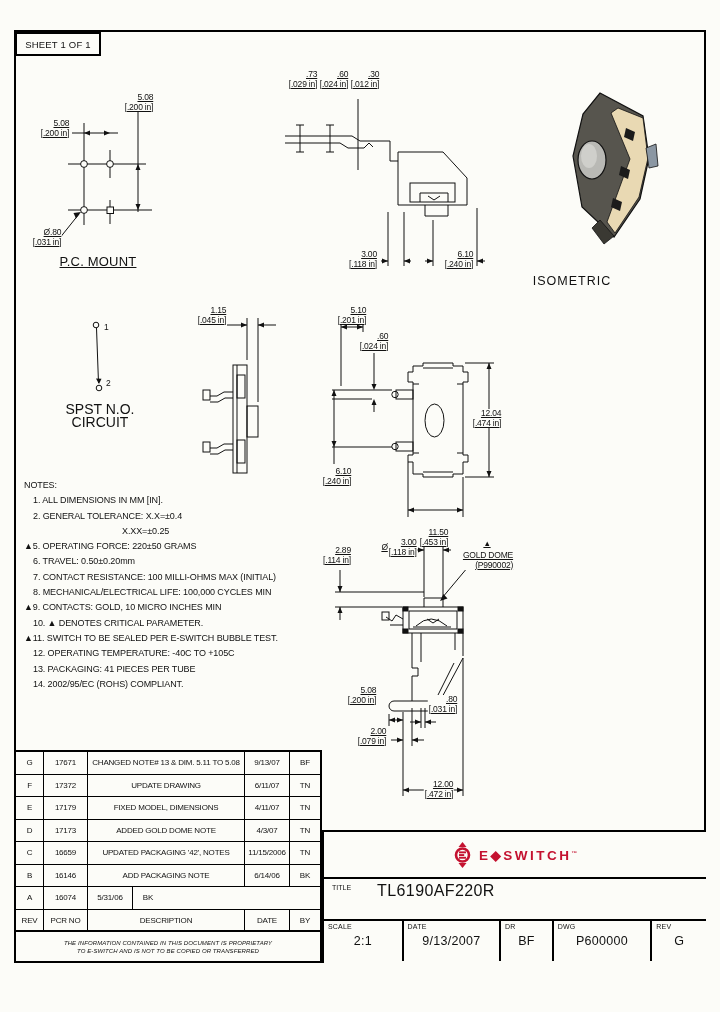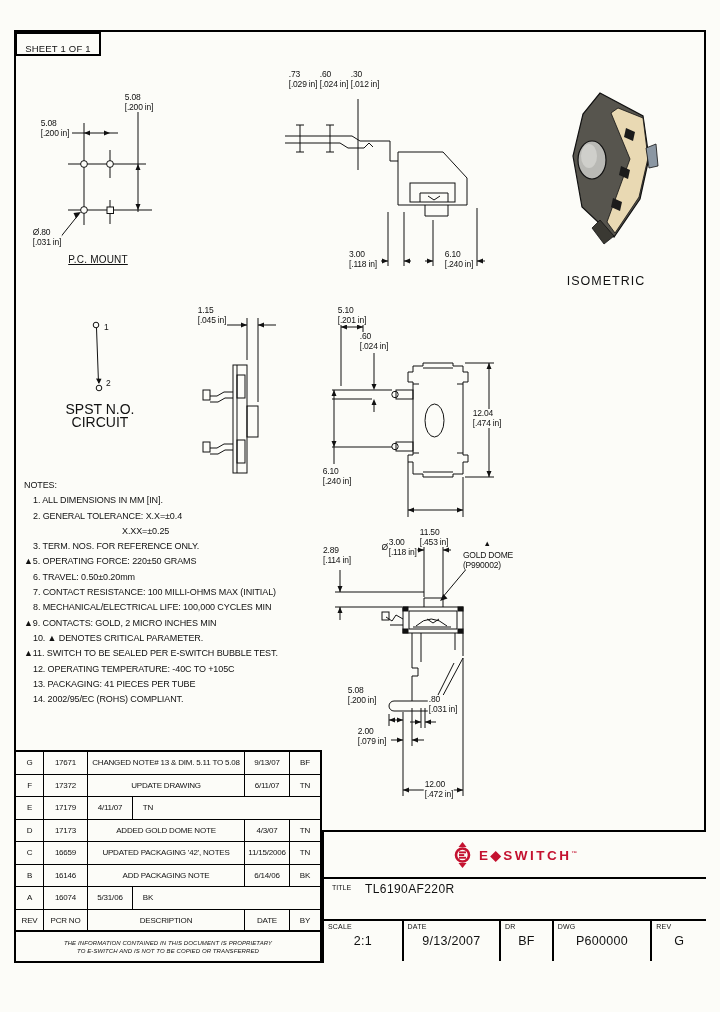--- a/index.html
+++ b/index.html
@@ -5,35 +5,35 @@
   html,body{margin:0;padding:0}
   body{
     width:720px;height:1012px;position:relative;overflow:hidden;
     background:#fcfcf8;color:#111;
     font-family:"Liberation Sans", sans-serif;
     -webkit-font-smoothing:antialiased;
   }
   .frame{position:absolute;left:14px;top:30px;width:688px;height:929px;border:2px solid #000;}
   .sheetbox{
     position:absolute;left:15px;top:32px;width:82px;height:20px;border:2px solid #000;
-    background:#fcfcf8;display:flex;align-items:flex-end;justify-content:center;
+    background:#fcfcf8;display:flex;align-items:center;justify-content:center;
     font-size:9.5px;letter-spacing:.2px;white-space:nowrap;
   }
   svg.art{position:absolute;left:0;top:0}
   .dim{
-    position:absolute;transform:translateX(-50%);text-align:left;
+    position:absolute;transform:translateX(-50%);text-align:right;
     font-size:8.5px;line-height:9.5px;white-space:nowrap;
-    background:#fcfcf8;padding:0 1px;letter-spacing:-.2px;
+    background:#fcfcf8;padding:0 1px;letter-spacing:-.2px;text-decoration:underline;
   }
   .dim span{display:block}
   .dim.flexdia{display:flex;align-items:center;gap:1px}
   .dim.flexdia .stack span{display:block}
   .small7{font-size:7.5px;line-height:8.5px}
   .viewlabel{
-    position:absolute;transform:translateX(-50%);font-size:10px;white-space:nowrap;
+    position:absolute;transform:translateX(-50%);font-size:13px;white-space:nowrap;
     text-decoration:underline;letter-spacing:.2px;
   }
   .isolabel{position:absolute;transform:translateX(-50%);font-size:12.5px;letter-spacing:1px;white-space:nowrap}
   .circname{position:absolute;transform:translateX(-50%);text-align:center;font-size:14px;line-height:13px;white-space:nowrap}
   .circname span{display:block}
   .termnum{position:absolute;font-size:8.5px}
   .notes{position:absolute;left:24px;top:478px;font-size:9px;line-height:15.3px;letter-spacing:-.1px;white-space:nowrap}
   .notes .item{padding-left:9px}
   .notes .indent{padding-left:98px}
   .notes .crit{padding-left:0}
@@ -51,21 +51,21 @@
     position:absolute;left:14px;top:930px;width:308px;height:33px;border:2px solid #000;box-sizing:border-box;
     display:flex;flex-direction:column;align-items:center;justify-content:center;
     font-size:6px;font-style:italic;line-height:8px;letter-spacing:.1px;white-space:nowrap;background:#fcfcf8;
   }
   .titleblock{position:absolute;left:322px;top:830px;width:384px;height:133px;border-left:2px solid #000;border-top:2px solid #000;box-sizing:border-box;background:#fcfcf8}
   .logo-band{height:47px;border-bottom:2px solid #000;box-sizing:border-box;display:flex;align-items:center;justify-content:center;gap:7px}
   .brand{color:#c41230;font-weight:bold;font-size:13.5px;letter-spacing:2.5px;white-space:nowrap}
   .brand sup{font-size:5.5px;letter-spacing:0}
   .title-row{height:42px;border-bottom:2px solid #000;box-sizing:border-box;display:flex;align-items:flex-start;padding:3px 0 0 8px}
   .title-label{font-size:7px;margin-top:2px}
-  .title-value{font-size:12px;letter-spacing:.4px;margin-left:14px}
+  .title-value{font-size:16px;letter-spacing:.4px;margin-left:26px}
   .tb-bottom{height:40px;display:flex}
   .tb-cell{position:relative;border-right:2px solid #000;box-sizing:border-box;height:100%}
   .tb-cell:last-child{border-right:none}
   .w-scale{width:80px}.w-date{width:98px}.w-dr{width:53px}.w-dwg{width:99px}.w-rev{width:54px}
   .tb-label{position:absolute;top:2px;left:4px;font-size:7px;letter-spacing:.2px}
   .tb-value{position:absolute;left:0;right:0;top:13px;text-align:center;font-size:12.5px;letter-spacing:.3px}
 </style>
 </head>
 <body>
 
@@ -226,21 +226,21 @@
 </div>
 <div class="dim" style="left:363px;top:250px">
   <span>3.00</span>
     <span>[.118 in]</span>
 </div>
 <div class="dim" style="left:459px;top:250px">
   <span>6.10</span>
     <span>[.240 in]</span>
 </div>
 
-<div class="isolabel" style="left:606px;top:274px">ISOMETRIC</div>
+<div class="isolabel" style="left:572px;top:274px">ISOMETRIC</div>
 
 <div class="termnum" style="left:104px;top:322px">1</div>
 <div class="termnum" style="left:106px;top:378px">2</div>
 <div class="circname" style="left:100px;top:403px">
   <span>SPST N.O.</span>
     <span>CIRCUIT</span>
 </div>
 
 <div class="dim" style="left:212px;top:306px">
   <span>1.15</span>
@@ -301,26 +301,25 @@
 <div class="dim" style="left:439px;top:780px">
   <span>12.00</span>
     <span>[.472 in]</span>
 </div>
 
 <div class="notes">
   <div>NOTES:</div>
   <div class="item">1. ALL DIMENSIONS IN MM [IN].</div>
   <div class="item">2. GENERAL TOLERANCE: X.X=±0.4</div>
   <div class="item indent">X.XX=±0.25</div>
-  <div class="item">3. TERM. NOS. FOR REFERENCE ONLY.</div>
   <div class="item crit">▲5. OPERATING FORCE: 220±50 GRAMS</div>
   <div class="item">6. TRAVEL: 0.50±0.20mm</div>
   <div class="item">7. CONTACT RESISTANCE: 100 MILLI-OHMS MAX (INITIAL)</div>
   <div class="item">8. MECHANICAL/ELECTRICAL LIFE: 100,000 CYCLES MIN</div>
-  <div class="item crit">▲9. CONTACTS: GOLD, 2 MICRO INCHES MIN</div>
+  <div class="item crit">▲9. CONTACTS: GOLD, 10 MICRO INCHES MIN</div>
   <div class="item">10. ▲ DENOTES CRITICAL PARAMETER.</div>
   <div class="item crit">▲11. SWITCH TO BE SEALED PER E-SWITCH BUBBLE TEST.</div>
   <div class="item">12. OPERATING TEMPERATURE: -40C TO +105C</div>
   <div class="item">13. PACKAGING: 41 PIECES PER TUBE</div>
   <div class="item">14. 2002/95/EC (ROHS) COMPLIANT.</div>
 </div>
 
 <div class="revtable">
   <div class="row">
     <div class="cell c0">G</div>
@@ -332,20 +331,21 @@
   <div class="row">
     <div class="cell c0">F</div>
     <div class="cell c1">17372</div>
     <div class="cell c2">UPDATE DRAWING</div>
     <div class="cell c3">6/11/07</div>
     <div class="cell c4">TN</div>
   </div>
   <div class="row">
     <div class="cell c0">E</div>
     <div class="cell c1">17179</div>
+    <div class="cell c2">FIXED MODEL, DIMENSIONS</div>
     <div class="cell c3">4/11/07</div>
     <div class="cell c4">TN</div>
   </div>
   <div class="row">
     <div class="cell c0">D</div>
     <div class="cell c1">17173</div>
     <div class="cell c2">ADDED GOLD DOME NOTE</div>
     <div class="cell c3">4/3/07</div>
     <div class="cell c4">TN</div>
   </div>

